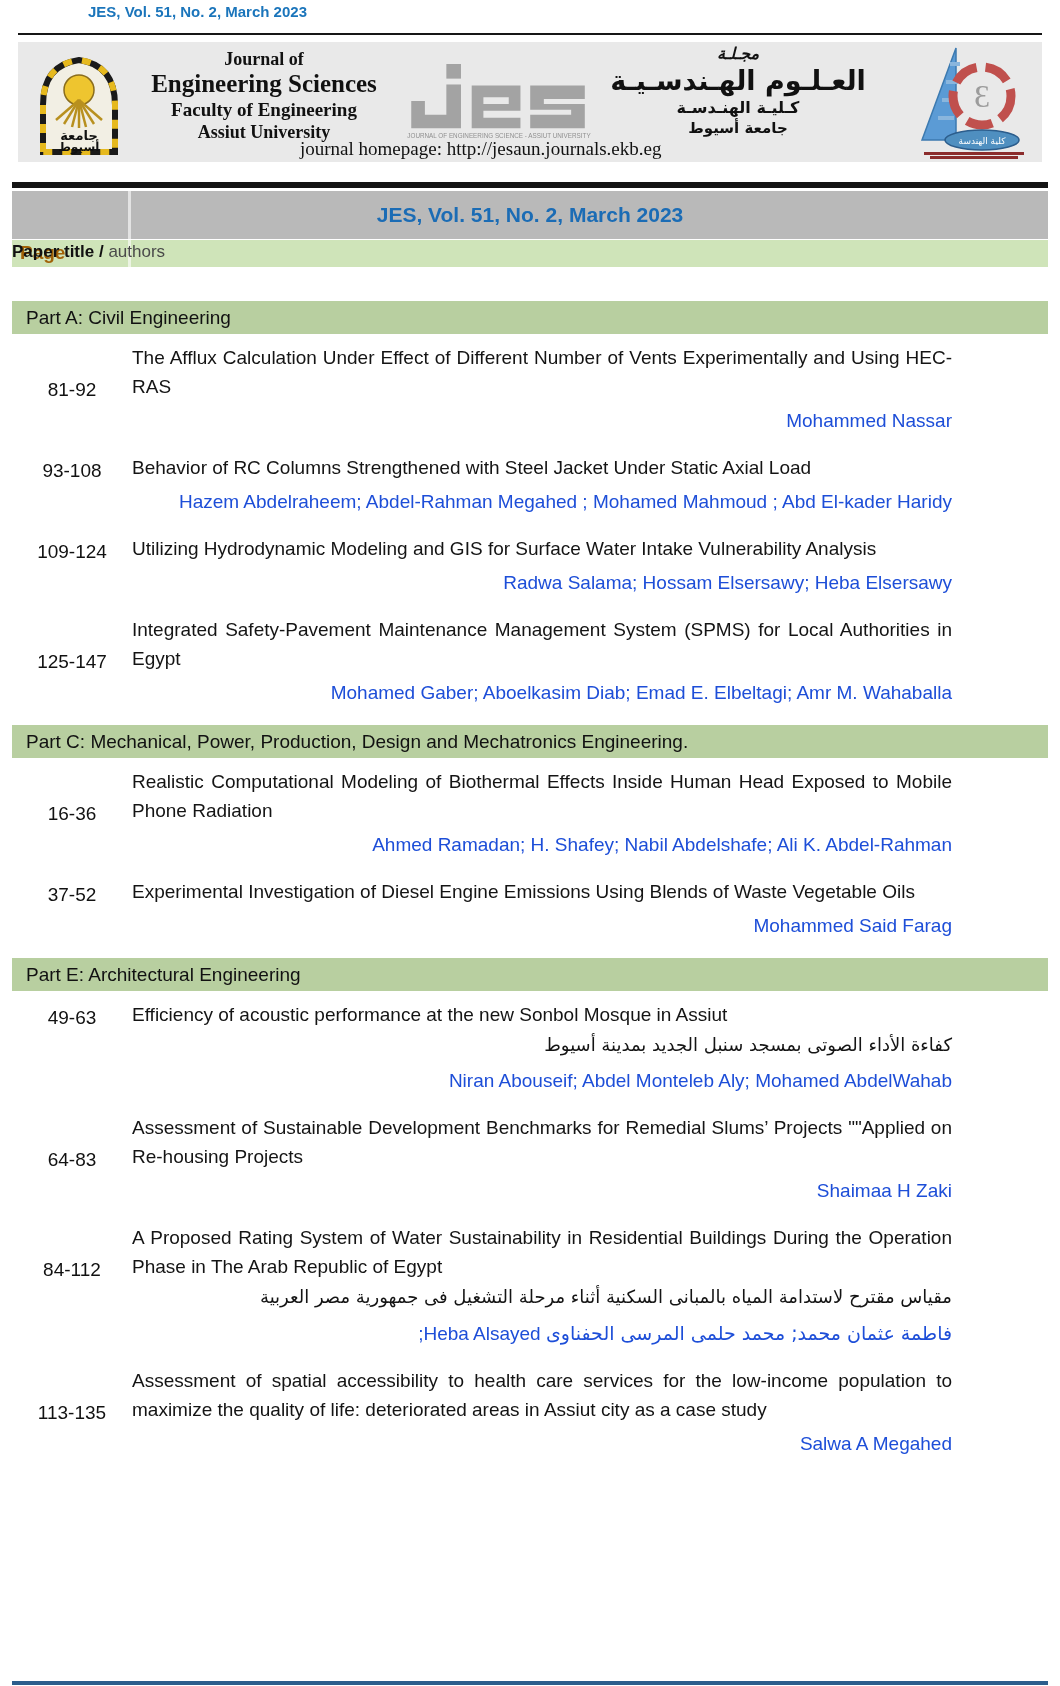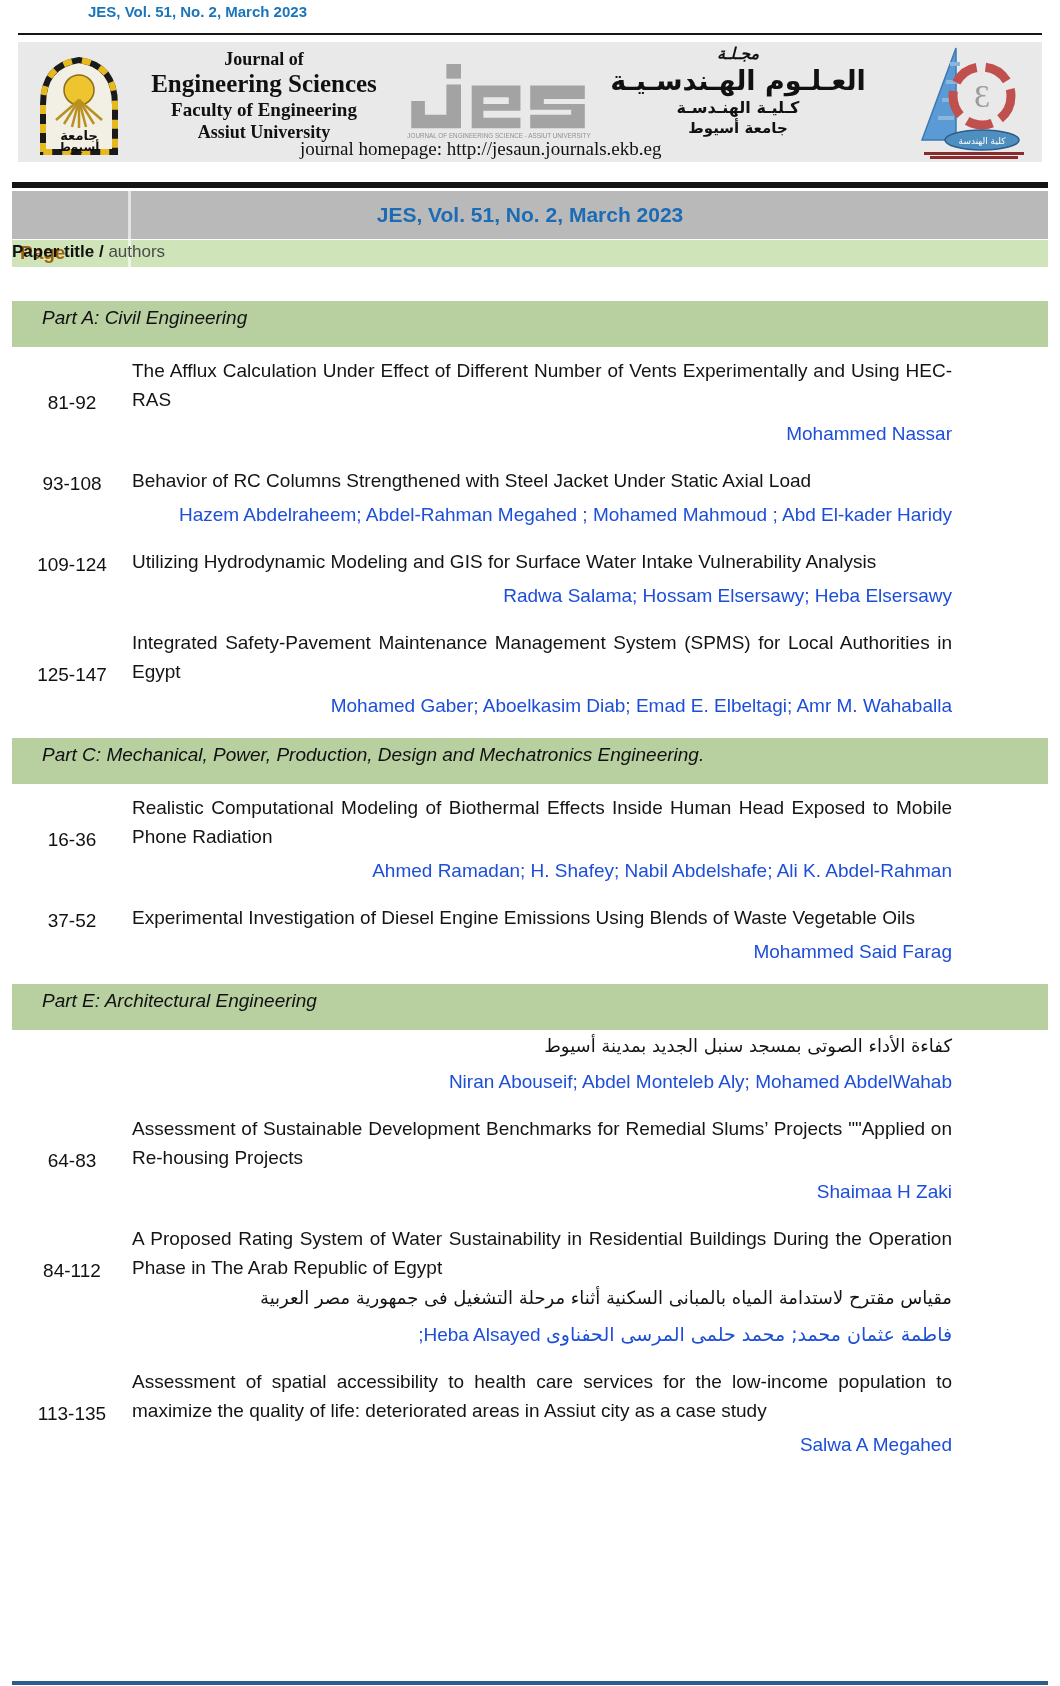--- a/index.html
+++ b/index.html
@@ -36,22 +36,22 @@
   .gray-title{position:relative;height:48px;background:#b9b9b9;display:flex;align-items:center;justify-content:center;}
   .gray-title .t{font-size:21px;font-weight:bold;color:#1b6cb5;}
   .cols-row{position:relative;height:27px;background:#cfe4b9;margin-top:1px;}
   .cols-row .page-label{position:absolute;left:8px;top:2px;font-size:19px;font-weight:600;color:#a16207;}
   .cols-row .paper-label{position:absolute;left:0;right:0;top:2px;text-align:left;font-size:17px;color:#111;}
   .paper-label b{font-weight:700;}
   .paper-label .authors-word{font-weight:400;color:#4a4a4a;}
   .cell-gap{position:absolute;left:116px;top:0;bottom:0;width:3px;background:rgba(255,255,255,.6);}
 
   
-  .section-bar{height:46px;line-height:34px;background:#b8cfa0;color:#111;font-size:19px;
-               padding-left:30px;margin-top:16px;font-style:italic;}
+  .section-bar{height:33px;line-height:34px;background:#b8cfa0;color:#111;font-size:19px;
+               padding-left:14px;margin-top:16px;}
   .section-bar.first{margin-top:34px;}
   .entry{padding-right:96px;}
   .trow{display:flex;align-items:flex-end;margin-top:9px;}
   .pages{flex:0 0 120px;text-align:center;font-size:19px;color:#111;}
   .title{flex:1;font-size:19px;line-height:29px;color:#141414;text-align:justify;}
   .title-ar{margin-left:120px;direction:rtl;text-align:right;font-family:"DejaVu Sans",sans-serif;
             font-size:18px;line-height:32px;color:#141414;}
   .authors{max-width:780px;margin-left:auto;margin-top:6px;margin-bottom:18px;
            text-align:right;font-size:19px;line-height:28px;color:#1d4ed8;}
   .ar{font-family:"DejaVu Sans",sans-serif;}
@@ -185,20 +185,24 @@
         </div>
         <div class="entry">
           <div class="trow">
             <div class="pages">37-52</div>
             <div class="title">Experimental Investigation of Diesel Engine Emissions Using Blends of Waste Vegetable Oils</div>
           </div>
           <div class="authors">Mohammed Said Farag</div>
         </div>
         <div class="section-bar">Part E: Architectural Engineering</div>
         <div class="entry">
+          <div class="trow">
+            <div class="pages">49-63</div>
+            <div class="title">Efficiency of acoustic performance at the new Sonbol Mosque in Assiut</div>
+          </div>
           <div class="title-ar" dir="rtl">كفاءة الأداء الصوتى بمسجد سنبل الجديد بمدينة أسيوط</div>
           <div class="authors">Niran Abouseif; Abdel Monteleb Aly; Mohamed AbdelWahab</div>
         </div>
         <div class="entry">
           <div class="trow">
             <div class="pages">64-83</div>
             <div class="title">Assessment of Sustainable Development Benchmarks for Remedial Slums’ Projects ""Applied on Re-housing Projects</div>
           </div>
           <div class="authors">Shaimaa H Zaki</div>
         </div>

